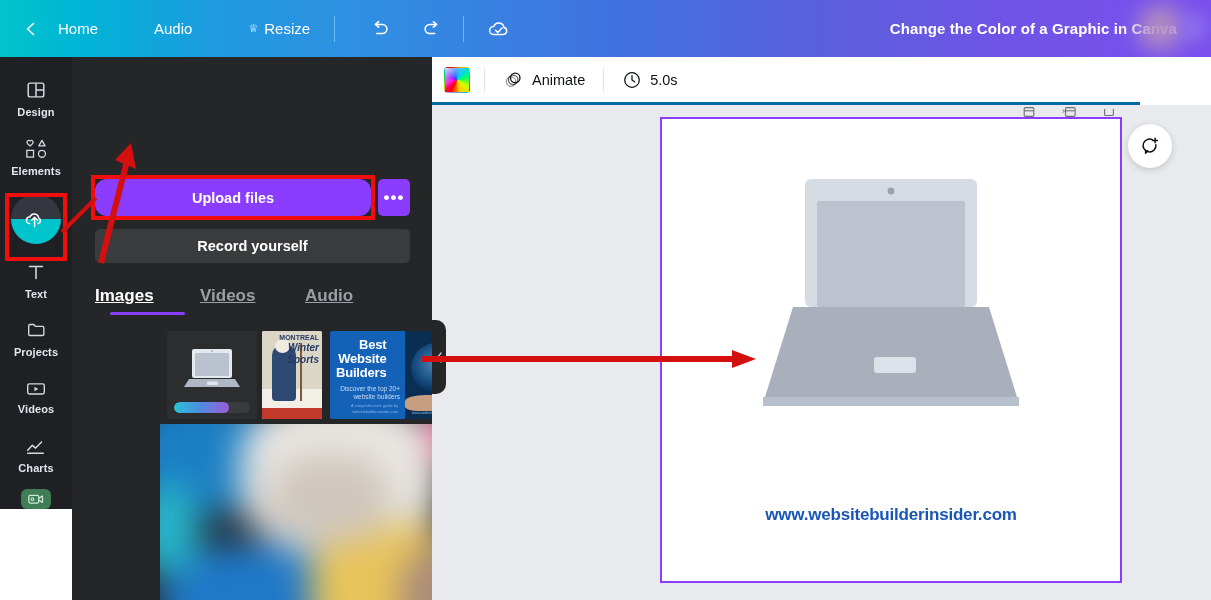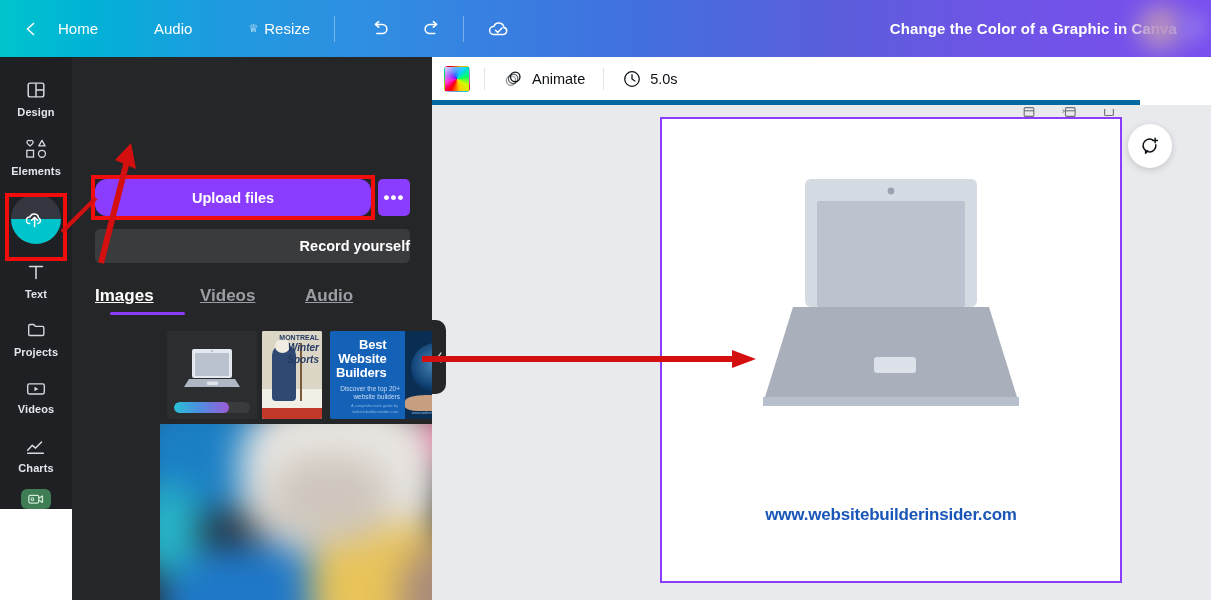--- a/index.html
+++ b/index.html
@@ -125,21 +125,20 @@
     position: absolute; right: 0; top: 0; width: 32px; height: 37px;
     background: #8b3dff; border: none; border-radius: 5px; color: #fff;
     font-size: 17px; font-weight: bold; cursor: pointer; letter-spacing: 1px;
     line-height: 30px; font-family: "Liberation Sans", sans-serif;
   }
   .btn-record {
     position: absolute; left: 23px; top: 172px; width: 315px; height: 34px;
     background: #3a3b3d; border: none; border-radius: 5px; color: #fff;
     font-size: 14.5px; font-weight: bold; cursor: pointer;
     font-family: "Liberation Sans", sans-serif;
-    text-align: right;
   }
   .tabs {
     position: absolute; left: 23px; top: 222px; width: 315px; height: 40px;
     display: flex; align-items: flex-start;
   }
   .tab {
     flex: 1; text-align: left; font-size: 17px; color: #9b9ea4;
     font-weight: bold; cursor: pointer; padding-top: 7px; position: relative; text-decoration: underline;
   }
   .tab.active { color: #ffffff; }
@@ -236,21 +235,21 @@
     position: absolute; left: 432px; top: 320px; width: 14px; height: 74px;
     background: #252627; border-radius: 0 10px 10px 0;
     display: flex; align-items: center; justify-content: center;
     cursor: pointer; color: #c8cace; font-size: 10px; z-index: 6;
   }
 
   
   .editor-toolbar {
     position: absolute; left: 432px; top: 57px; width: 708px; height: 48px;
     background: #ffffff; display: flex; align-items: center;
-    border-bottom: 5px solid #0369a1;
+    border-bottom: 3px solid #0369a1;
   }
   .color-swatch {
     margin-left: 12px; width: 26px; height: 26px; border-radius: 4px;
     cursor: pointer; border: 1px solid rgba(0,0,0,.12);
     background:
       linear-gradient(135deg, rgba(255,255,255,.85) 0%, rgba(255,255,255,0) 48%),
       conic-gradient(from 210deg, #ff0000, #ff00d0, #6a00ff, #0066ff, #00d0ff, #00ff66, #ccff00, #ffcc00, #ff0000);
   }
   .tb-divider { width: 1px; height: 22px; background: #e2e3e6; margin: 0 14px; }
   .tb-btn {

